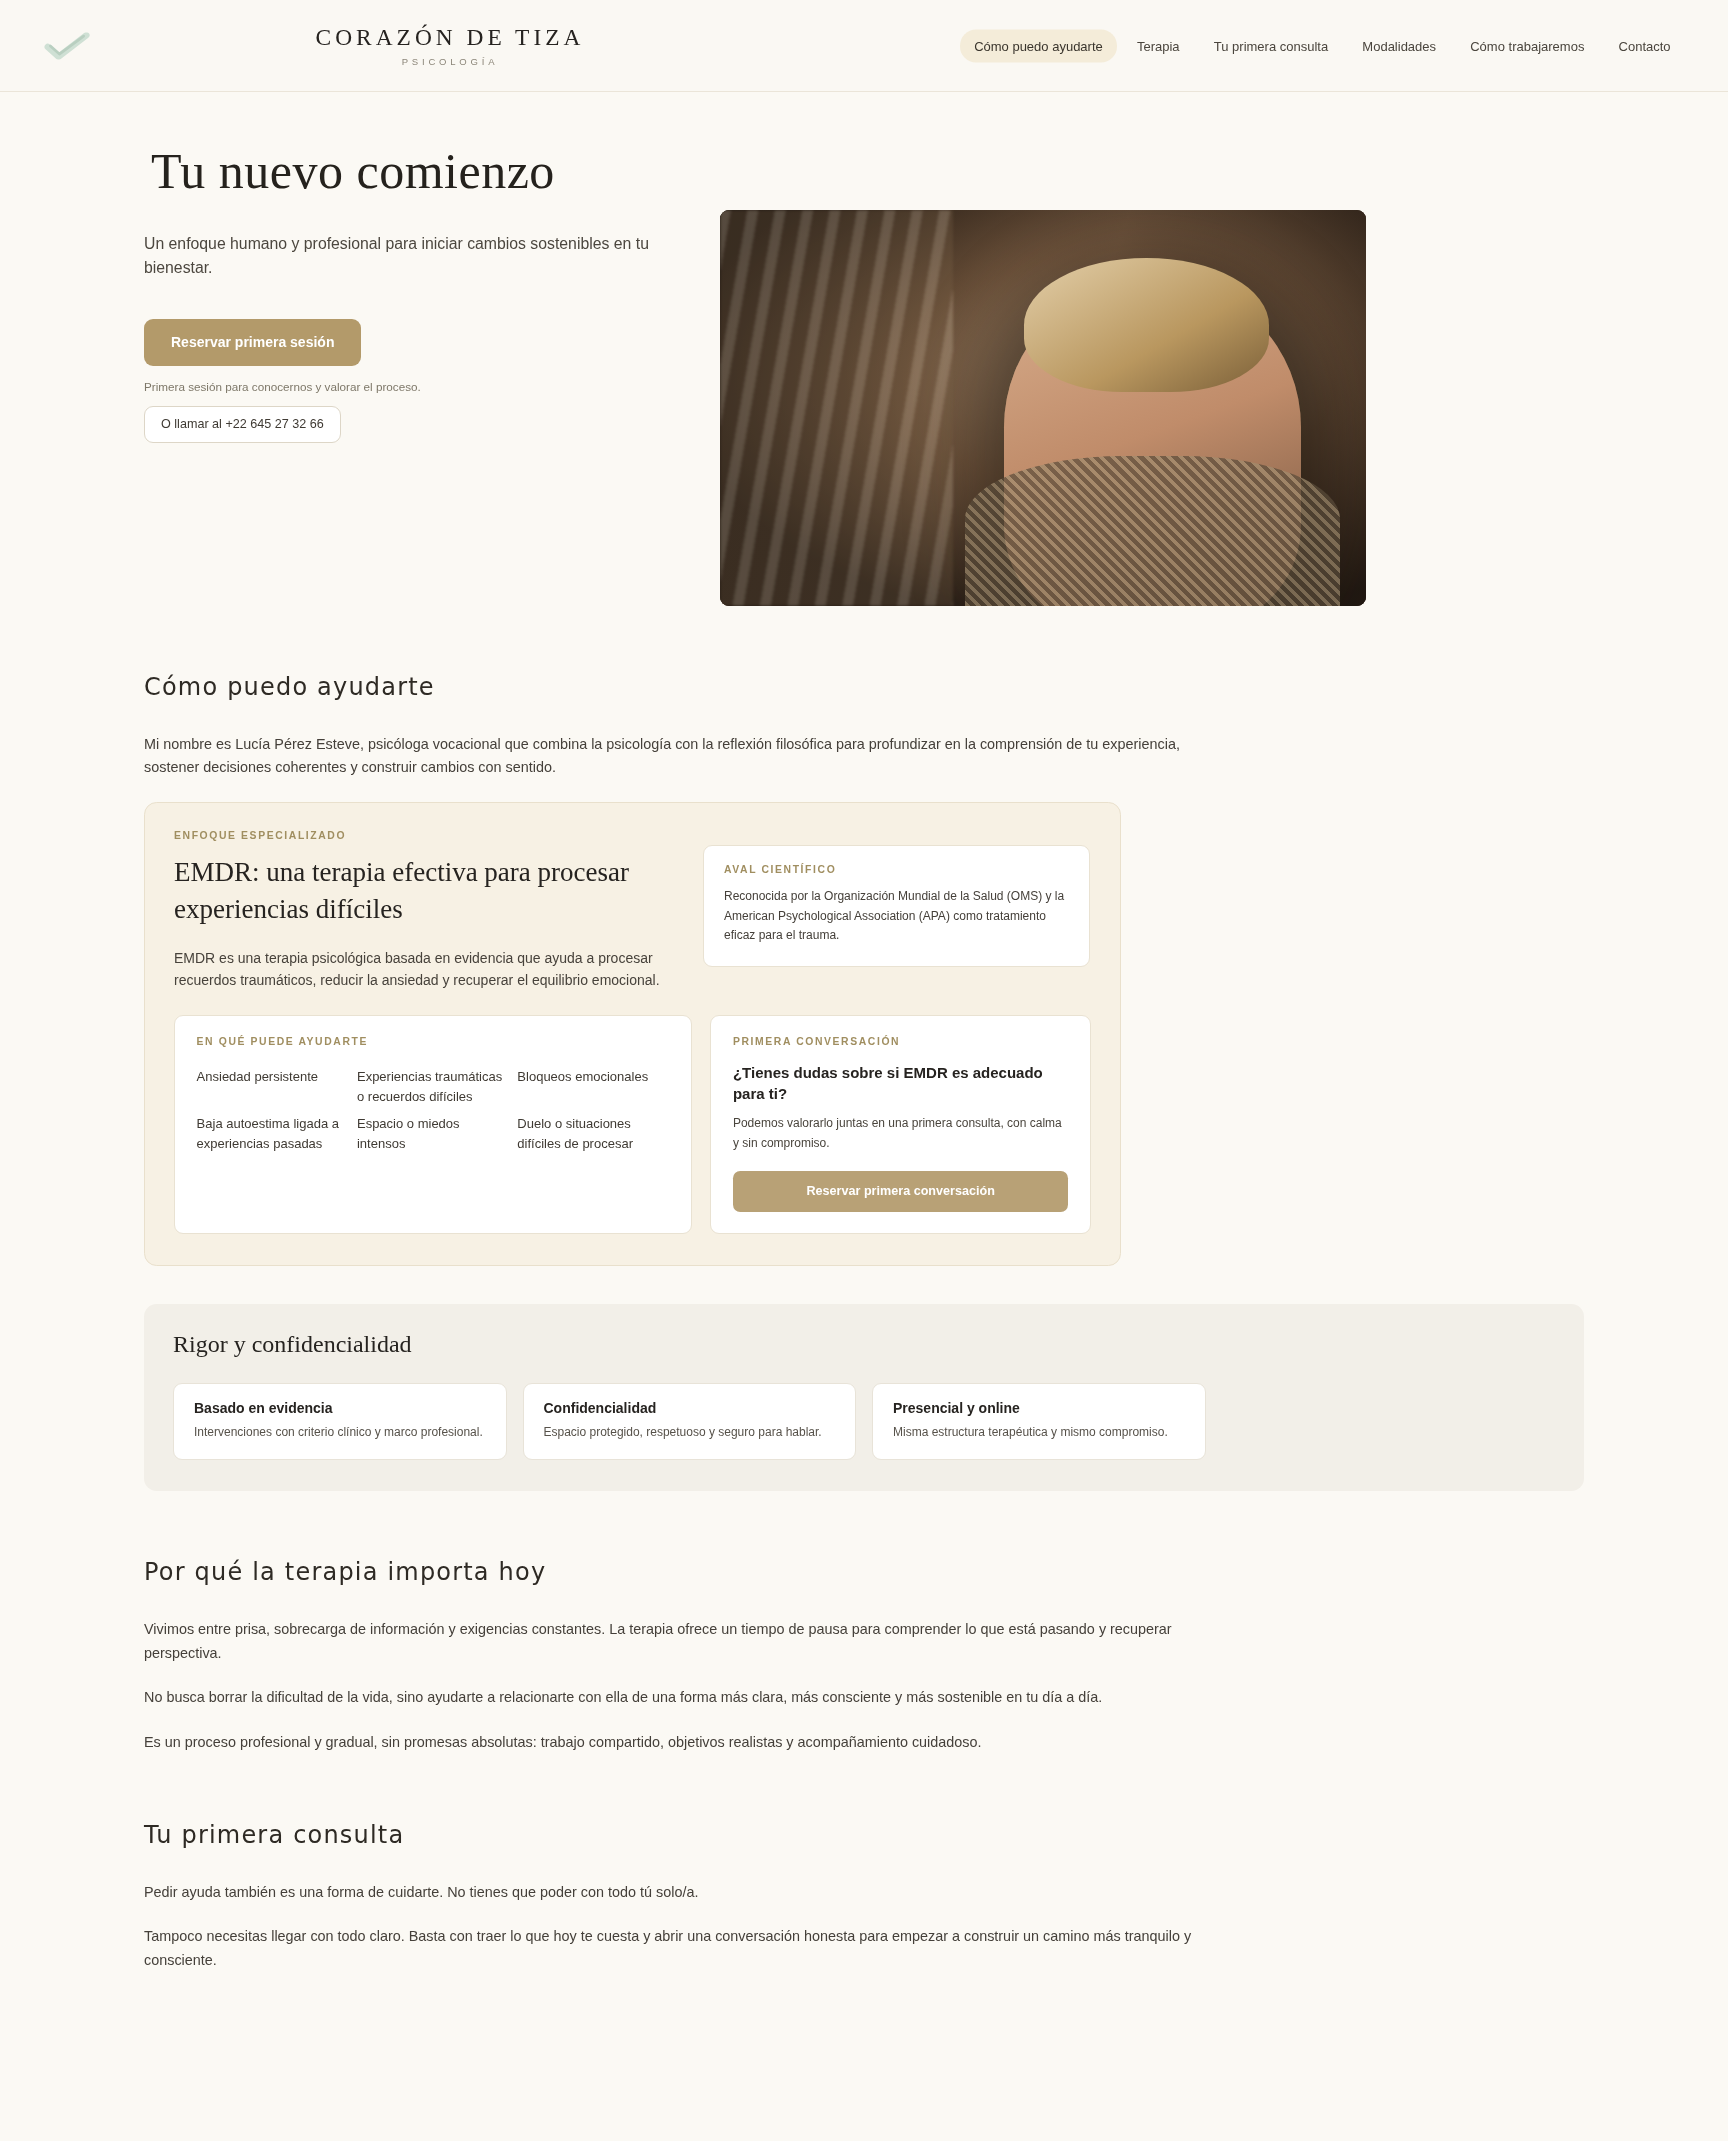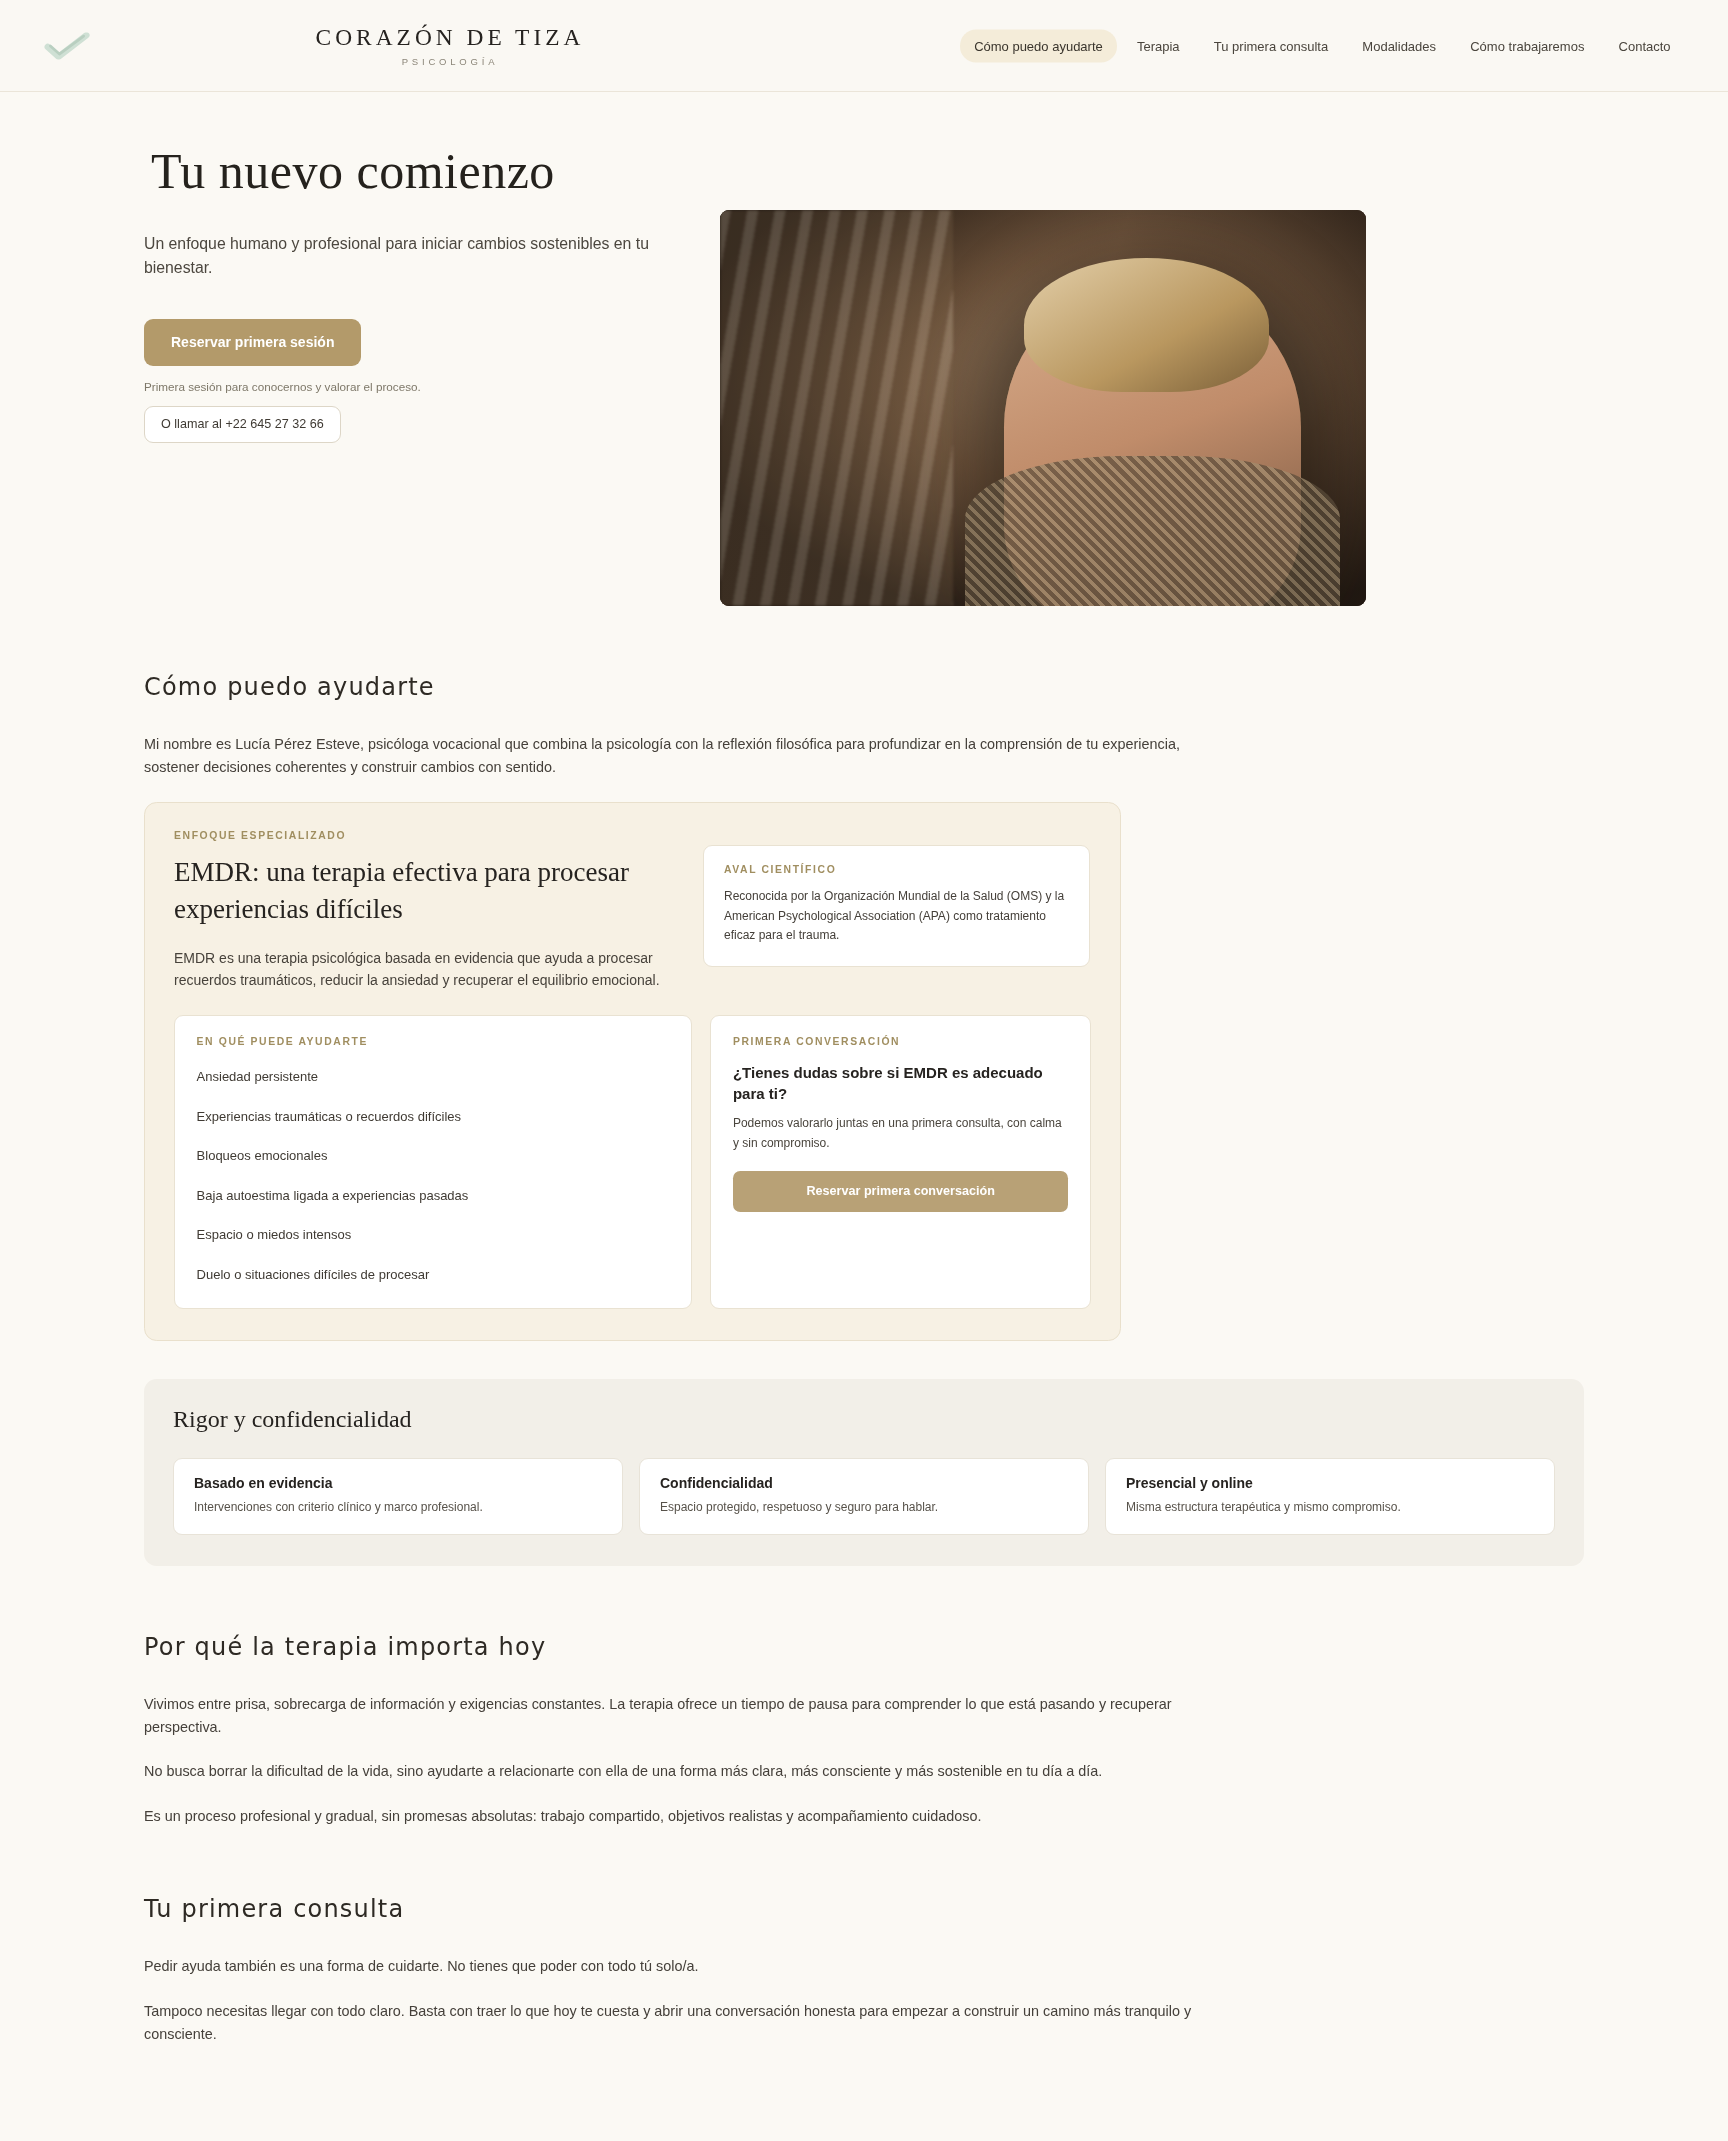--- a/index.html
+++ b/index.html
@@ -270,24 +270,25 @@
   }
   .help-card {
     width: 540px;
     background: #ffffff;
     border: 0.9px solid #e9e2d2;
     border-radius: 9px;
     padding: 20px 21.6px 23.4px 21.6px;
   }
   .help-grid {
     display: grid;
-    grid-template-columns: 1fr;
+    grid-template-columns: 1fr 1fr 1fr;
     column-gap: 20px;
     row-gap: 20px;
     margin-top: 20px;
+    gap: 8px;
   }
   .help-item {
     font-size: 13px;
     line-height: 1.5;
     color: #3f3a33;
   }
   .talk-card {
     width: 396px;
     background: #ffffff;
     border: 0.9px solid #e9e2d2;
@@ -332,21 +333,21 @@
   }
   .rigor-title {
     font-family: "Liberation Serif", serif;
     font-size: 24px;
     font-weight: 400;
     color: #262320;
     margin: 0 0 25px 0;
   }
   .rigor-grid {
     display: grid;
-    grid-template-columns: 1fr 1fr 1fr;
+    grid-template-columns: 1fr 1fr 1fr 1fr;
     gap: 16px;
   }
   .rigor-card {
     background: #ffffff;
     border: 0.9px solid #e8e3d8;
     border-radius: 9px;
     padding: 16px 20px 18px 20px;
   }
   .rigor-card h4 {
     font-size: 14px;

